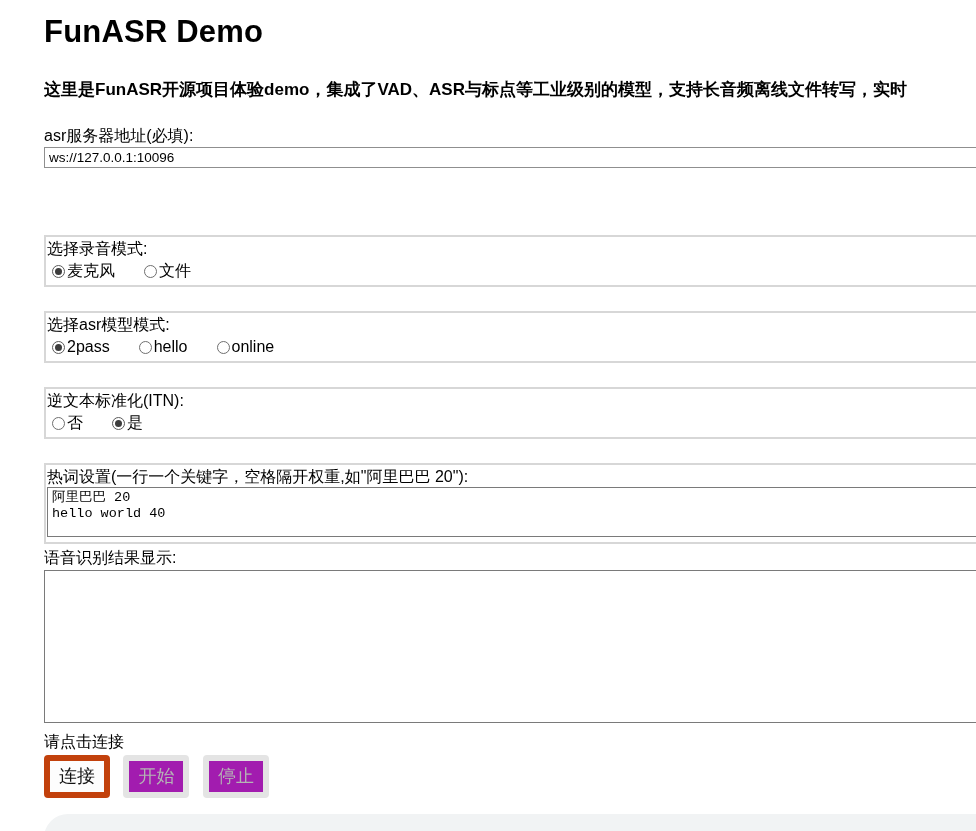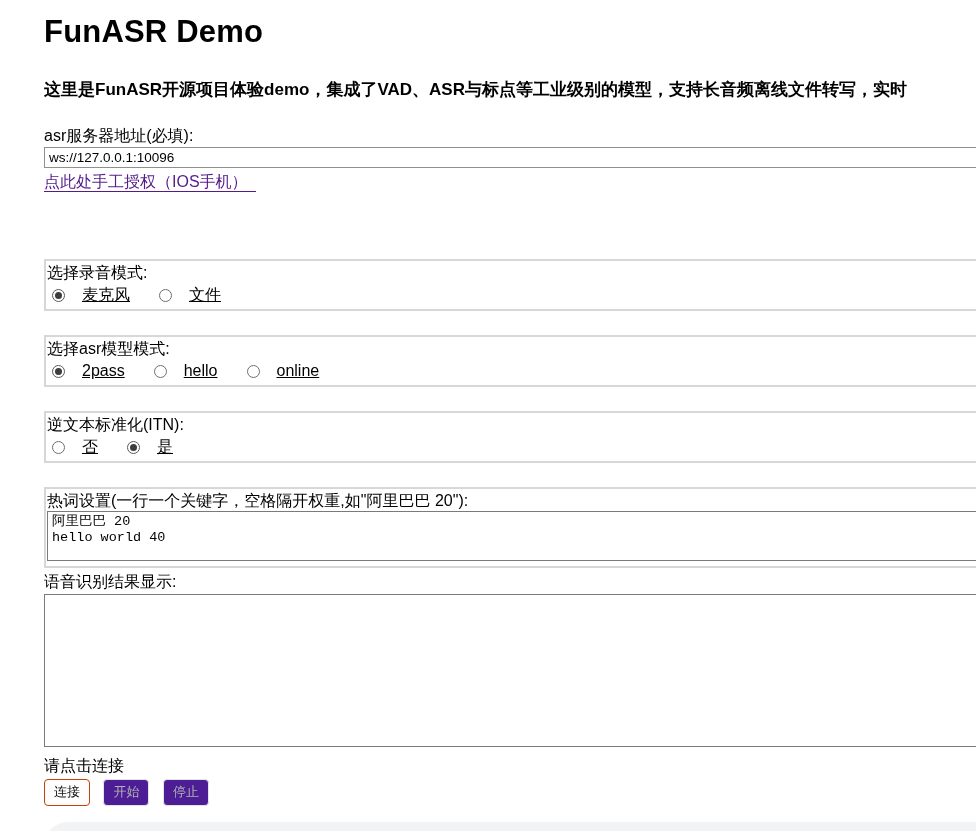--- a/index.html
+++ b/index.html
@@ -97,23 +97,22 @@
   .radio.checked::after {
     content: "";
     position: absolute;
     left: 2px; top: 2px;
     width: 7px; height: 7px;
     border-radius: 50%;
     background: #3d3d3d;
   }
   .radio-text {
     font-size: 16px;
-    margin-left: 17px;
+    margin-left: 2px;
     white-space: nowrap;
-    text-decoration: underline;
   }
   .hotword-box { padding-bottom: 5px; }
   .hotword-textarea {
     display: block;
     box-sizing: border-box;
     width: 99.5%;
     height: 50px;
     margin: 0 0 0 1px;
     border: 1px solid #7a7a7a;
     padding: 2px 4px;
@@ -145,32 +144,32 @@
     resize: none;
   }
   .status-text {
     margin-top: 9px;
     font-size: 16px;
     line-height: 20px;
   }
   .button-row { margin-top: 3px; }
   .btn {
     font-family: "Liberation Sans", sans-serif;
-    font-size: 13px;
+    font-size: 18px;
     padding: 3px 9px 4px 9px;
     border-radius: 4px;
-    border: 1px solid #c2410c;
+    border: 6px solid #c2410c;
     background: #fdfdfd;
     color: #111;
     margin-right: 9px;
     cursor: pointer;
   }
   .btn.disabled {
     border-color: #e4e4e4;
-    background: #4c1d95;
+    background: #a21caf;
     color: #b4b4b4;
     cursor: default;
   }
   .audio-player {
     box-sizing: border-box;
     margin-top: 16px;
     width: 100%;
     height: 48px;
     background: #f1f3f4;
     border-radius: 24px;
@@ -183,21 +182,20 @@
 <body>
 
 <div class="container">
 
   <h1 class="page-title">FunASR Demo</h1>
 
   <p class="description">这里是FunASR开源项目体验demo，集成了VAD、ASR与标点等工业级别的模型，支持长音频离线文件转写，实时</p>
 
   <div class="field-label">asr服务器地址(必填):</div>
   <input class="server-input" type="text" value="ws://127.0.0.1:10096" style="">
-  <a class="auth-link" href="#">点此处手工授权（IOS手机）</a>
 
   <div class="spacer-lg"></div>
 
   <div class="option-box">
     <div class="box-label">选择录音模式:</div>
     <div class="radio-row">
       <span class="radio-option">
         <span class="radio checked"></span>
         <span class="radio-text">麦克风</span>
       </span>

